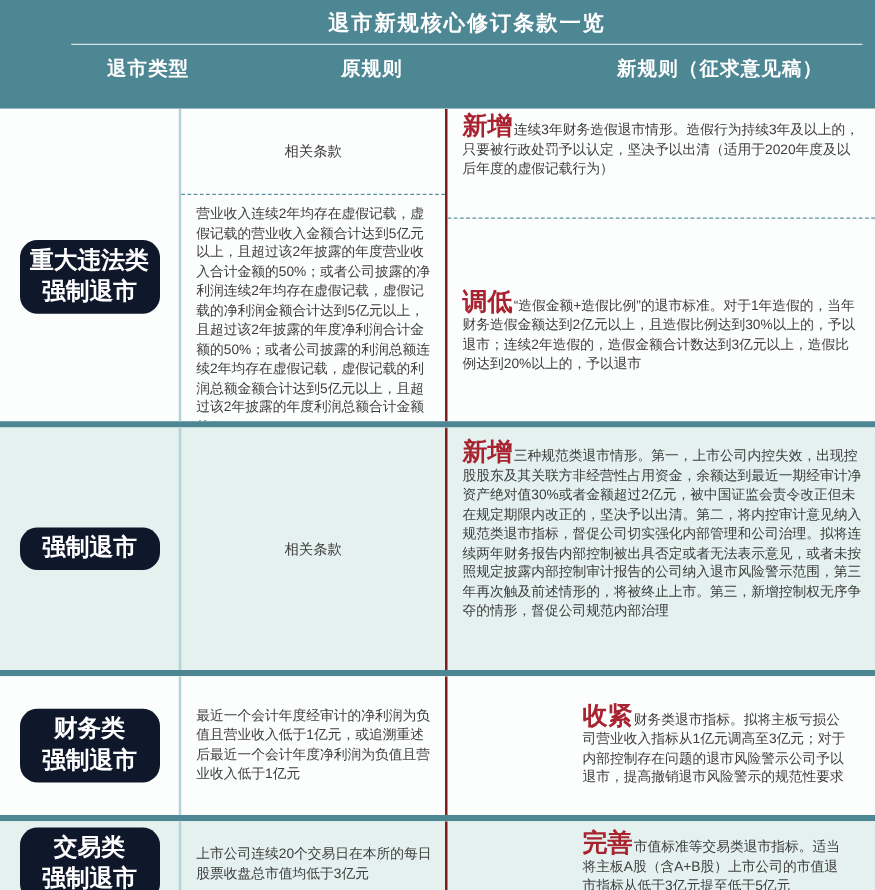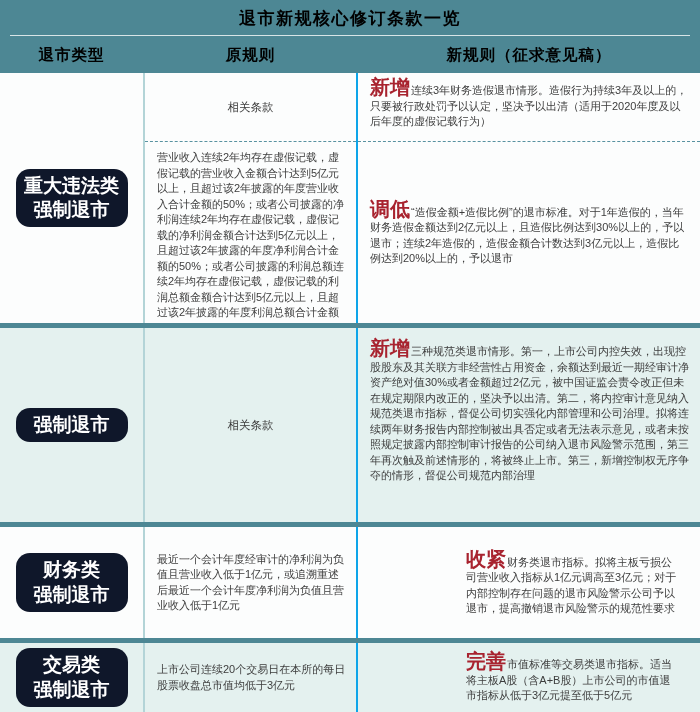--- a/index.html
+++ b/index.html
@@ -1,46 +1,46 @@
 <!DOCTYPE html>
 <html><head>
 <meta charset="utf-8">
 <style>
   * { margin:0; padding:0; box-sizing:border-box; font-family:"Liberation Sans", sans-serif; }
   html,body { background:#ffffff; }
   .page { width:700px; height:712px; overflow:hidden; background:#fcfdfd; }
 
   
-  .topbar { height:73px; background:#4d8794; color:#000000; }
+  .topbar { height:87px; background:#4d8794; color:#ffffff;padding-left:47px; }
   .main-title { text-align:center; font-size:17px; font-weight:bold; padding-top:7px; letter-spacing:1.5px; }
   .topbar-line { border-top:1px solid rgba(255,255,255,0.78); margin:5px 10px 0 10px; }
   .col-headers { display:grid; grid-template-columns:143px 215px 342px; padding-top:9px;
                  font-size:15.5px; font-weight:bold; text-align:center; letter-spacing:1px; }
 
   
   .row { display:grid; grid-template-columns:143px 215px 342px; overflow:hidden; }
   .row-a { background:#fcfdfd; }
   .row-b { background:#e4f1ef; }
   .divider { height:5px; background:#4d8794; }
   .bottombar { height:8px; background:#4d8794; }
 
   .cat-cell { display:flex; align-items:center; justify-content:center; }
   .badge { width:112px; background:#0f172a; border-radius:14px; color:#ffffff;
            font-weight:bold; font-size:19px; line-height:1.28; text-align:center; padding:5px 2px; }
 
-  .mid-cell { border-left:2px solid #b3d4d7; border-right:2px solid #0ea5e9; }
+  .mid-cell { border-left:2px solid #b3d4d7; border-right:2px solid #7f1d1d; }
 
   .body-text { font-size:11px; line-height:15.5px; color:#3d3d3d; }
   .kw { font-size:20px; font-weight:bold; color:#a8232f; line-height:1; margin-right:1px; }
 
   
   .sec-top-mid { height:69px; display:flex; align-items:center; justify-content:center;
                  border-bottom:1px dashed #5892a0; }
   .sec-bottom-mid { height:181px; padding:8px 8px 0 12px; }
-  .sec-top-right { height:69px; padding:4px 10px 0 12px; border-bottom:1px dashed #5892a0; }
+  .sec-top-right { height:88px; padding:4px 10px 0 12px; border-bottom:1px dashed #5892a0; }
   .sec-bottom-right { height:181px; display:flex; align-items:center; padding:0 10px 0 12px; }
 
   .clause-label { font-size:11.5px; color:#3d3d3d; }
 
   .cell-center { display:flex; align-items:center; }
   .cell-center p { padding:0 8px 0 12px; }
   .cell-center-mid { display:flex; align-items:center; justify-content:center; }
   .right-pad p, .right-pad { padding-right:10px;margin-left:48px; }
   .right-top-align { padding:10px 10px 0 12px; }
 </style>

